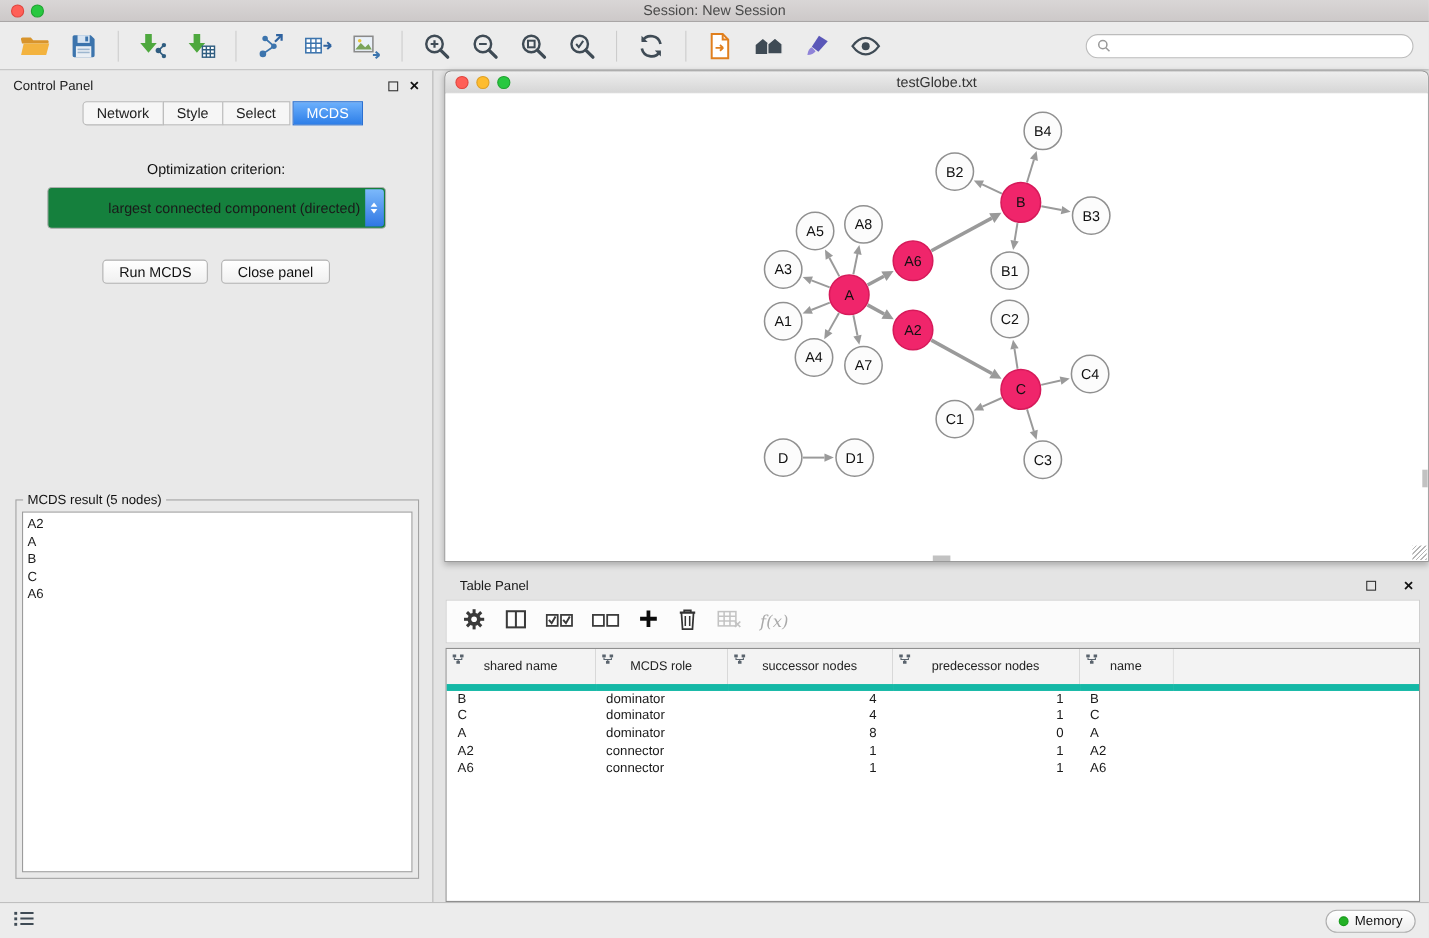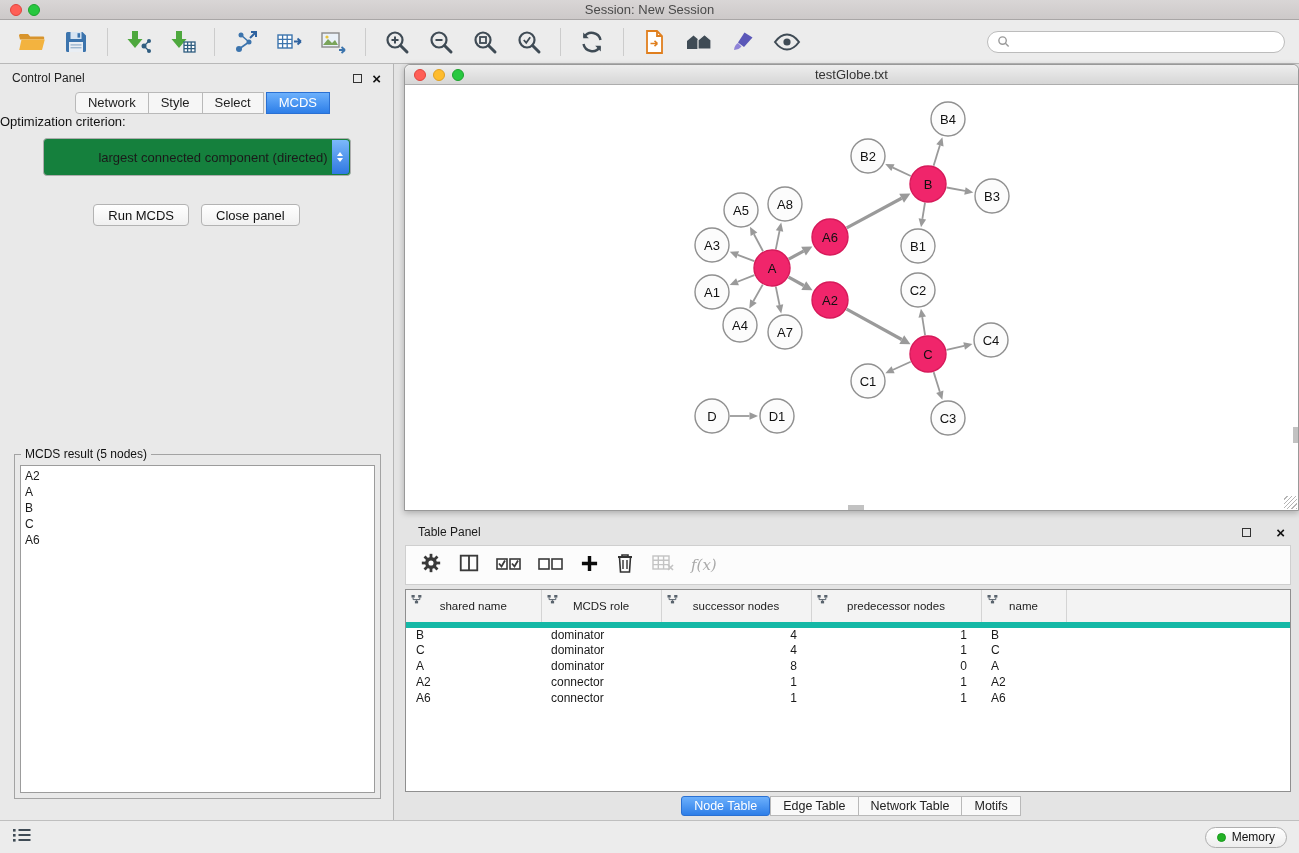--- a/index.html
+++ b/index.html
@@ -28,21 +28,21 @@
   
   .control-panel{width:394px;background:#e9e9e9;border-right:1px solid #b5b5b5;position:relative;flex:none;}
   .cp-header{height:28px;display:flex;align-items:center;padding:0 12px;font-size:12px;color:#222;gap:10px;}
   .panel-title{margin-right:auto;}
   .float-box{width:9px;height:9px;border:1.5px solid #333;display:inline-block;}
   .close-x{font-size:15px;font-weight:bold;color:#111;line-height:1;}
   .cp-tabs{display:flex;justify-content:center;}
   .cp-tab{height:22px;line-height:20px;padding:0 12px;font-size:13px;background:#f6f6f6;border:1px solid #b9b9b9;margin-left:-1px;color:#222;}
   .cp-tab:first-child{border-radius:4px 0 0 4px;margin-left:12px;}
   .cp-tab.active{background:linear-gradient(#6cb0fc,#2d7ee8);color:#fff;border:1px solid #2a70d2;border-radius:0;margin-left:2px;}
-  .opt-label{text-align:left;margin-top:0;font-size:13px;color:#111;}
+  .opt-label{text-align:center;margin-top:32px;font-size:13px;color:#111;}
   .combo{margin:9px auto 0;width:308px;height:38px;background:#15803d;border:1px solid #adadad;border-radius:4px;display:flex;align-items:center;position:relative;font-size:13px;padding:0 22px 0 9px;justify-content:flex-end;}
   .combo-text{white-space:nowrap;overflow:hidden;}
   .combo-stepper{position:absolute;right:1px;top:1px;bottom:1px;width:17px;border-radius:0 3px 3px 0;background:linear-gradient(#7cb9fb,#2f77e3);display:flex;flex-direction:column;align-items:center;justify-content:center;gap:2px;}
   .step-up{width:0;height:0;border-left:3.5px solid transparent;border-right:3.5px solid transparent;border-bottom:4.5px solid #fff;}
   .step-down{width:0;height:0;border-left:3.5px solid transparent;border-right:3.5px solid transparent;border-top:4.5px solid #fff;}
   .btn-row{display:flex;justify-content:center;gap:12px;margin-top:28px;}
   .mac-btn{height:22px;padding:0 14px;background:linear-gradient(#ffffff,#f0f0f0);border:1px solid #b3b3b3;border-radius:4px;font-size:13px;color:#111;display:flex;align-items:center;}
   .result-fieldset{position:absolute;left:14px;right:12px;top:390px;height:345px;border:1px solid #a3a3a3;}
   .result-legend{position:absolute;top:-8px;left:6px;background:#e9e9e9;padding:0 4px;font-size:12px;color:#111;}
   .result-list{position:absolute;left:5px;right:5px;top:10px;bottom:5px;background:#fff;border:1px solid #9c9c9c;overflow:auto;font-size:12px;padding:2px 4px;}
@@ -592,26 +592,20 @@
                 <td>A6</td>
                 <td>connector</td>
                 <td class="num">1</td>
                 <td class="num">1</td>
                 <td>A6</td>
                 <td></td>
               </tr>
             </tbody>
         </table>
       </div>
-      <div class="tp-tabs">
-          <div class="tp-tab active">Node Table</div>
-          <div class="tp-tab">Edge Table</div>
-          <div class="tp-tab">Network Table</div>
-          <div class="tp-tab">Motifs</div>
-        </div>
     </div>
   </div>
 </div>
 
 <div class="statusbar">
   <span>
     <svg width="20" height="16" viewBox="0 0 20 16">
         <path d="M6.5 3h12M6.5 8h12M6.5 13h12" stroke="#3f4b55" stroke-width="2"></path>
         <g fill="#3f4b55">
           <rect x="1" y="2" width="2.6" height="2.6"></rect>

